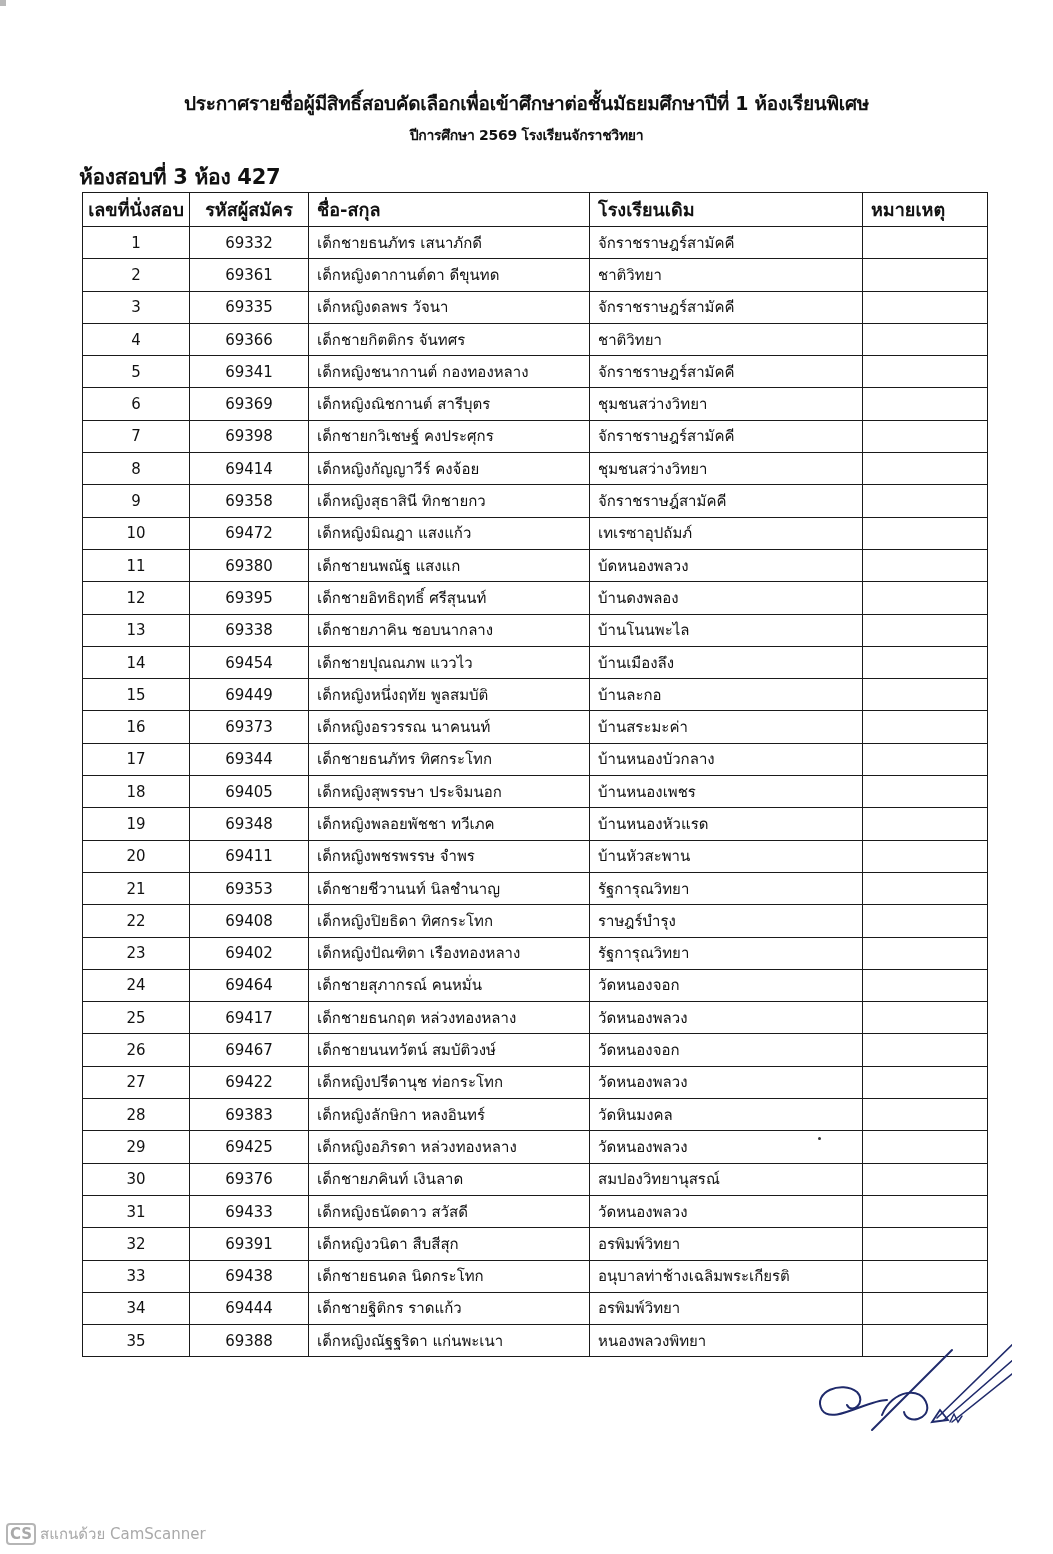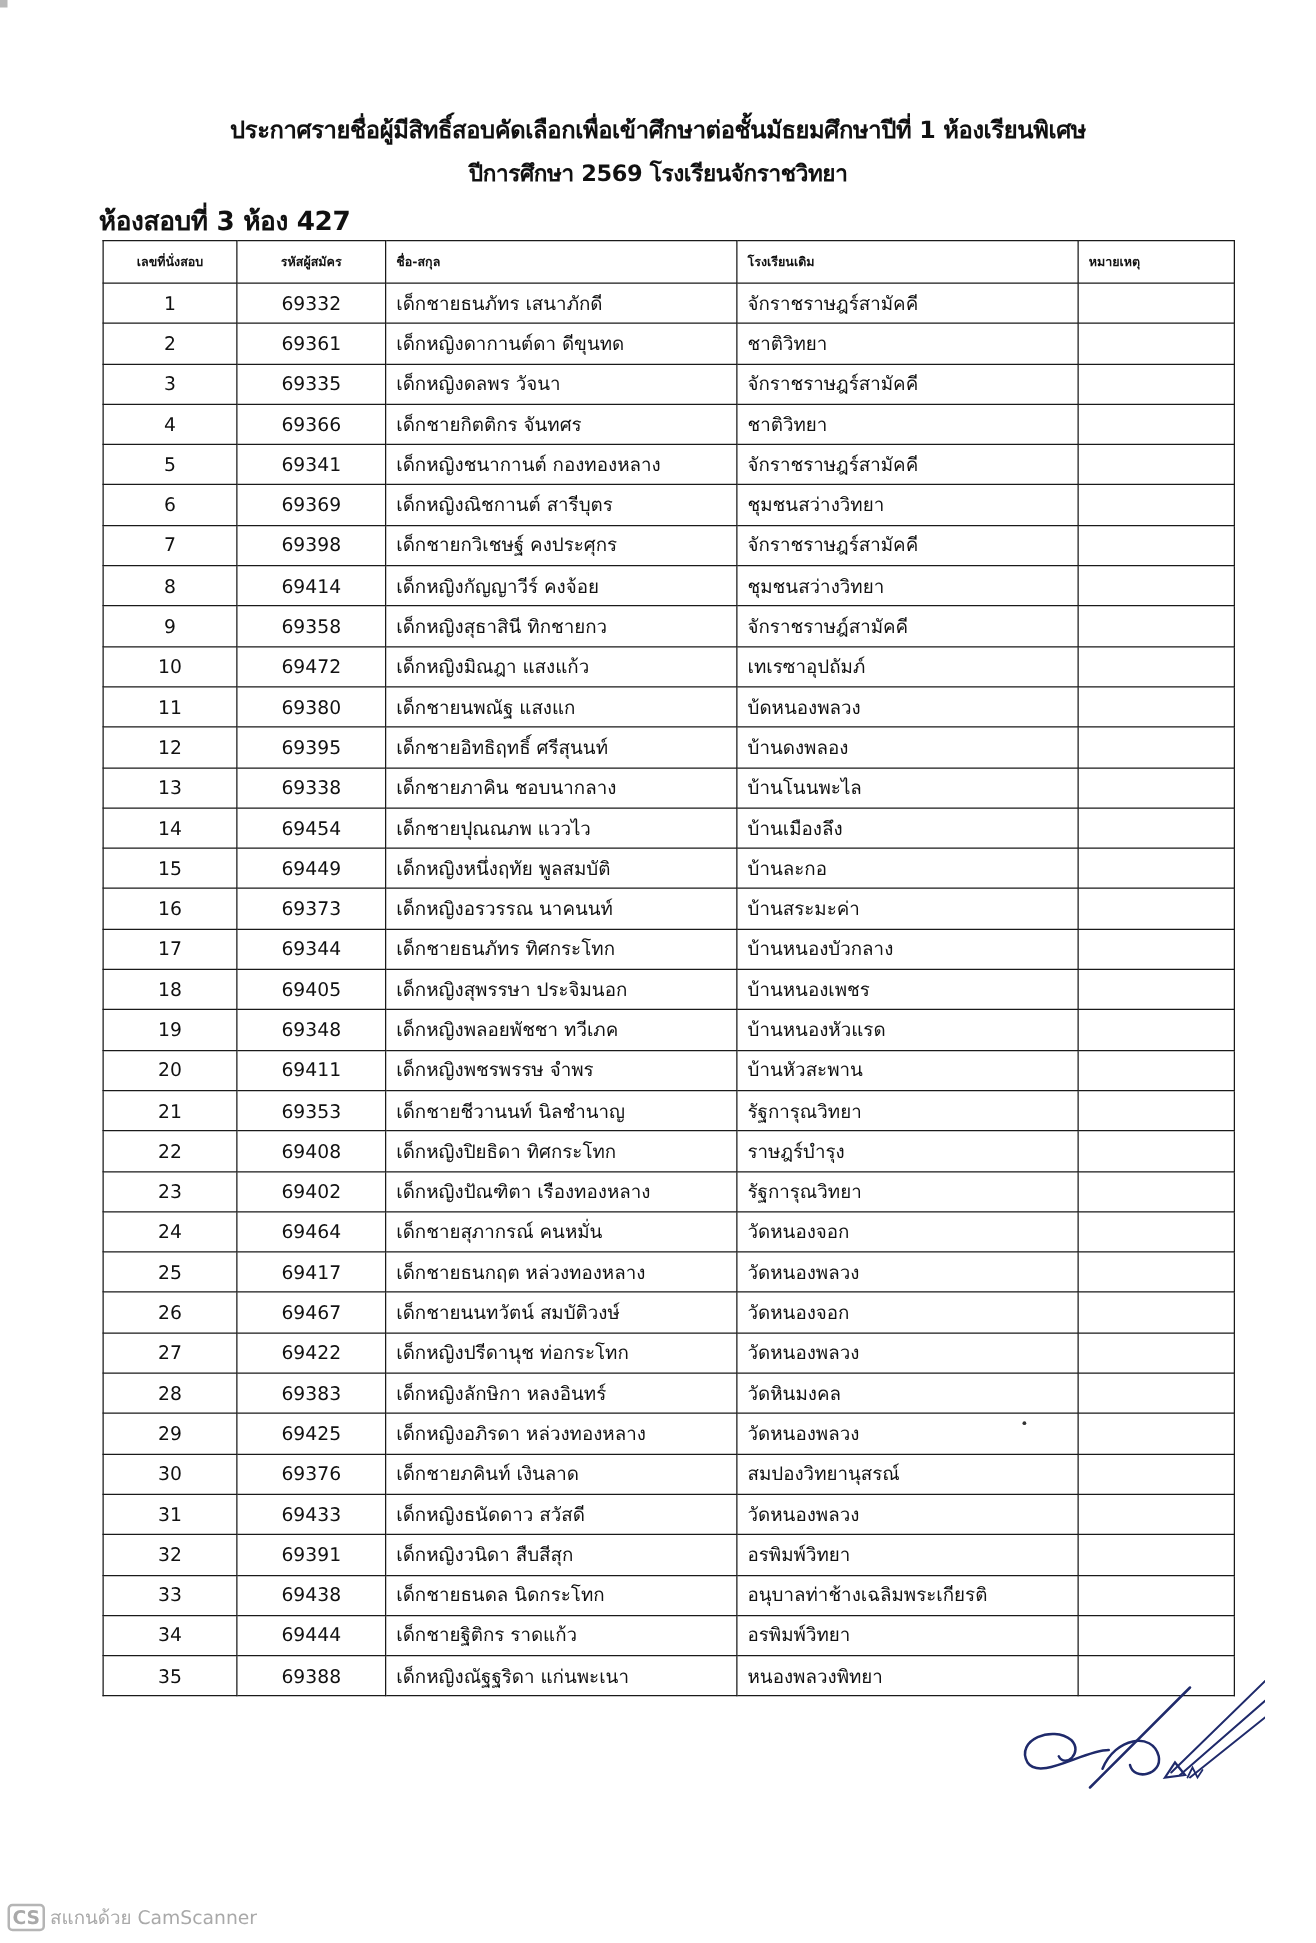--- a/index.html
+++ b/index.html
@@ -9,37 +9,37 @@
       font-family: "DejaVu Sans", "Liberation Sans", sans-serif;
       color: #111;
     }
     .corner-mark { position: absolute; left: 0; top: 0; width: 6px; height: 6px; background: #b8b8b8; }
     .title-1 {
       position: absolute; top: 88px; left: 0; width: 1053px; text-align: center;
       font-size: 19px; font-weight: bold; letter-spacing: -0.3px;
     }
     .title-2 {
       position: absolute; top: 124px; left: 0; width: 1053px; text-align: center;
-      font-size: 18px; font-weight: bold; letter-spacing: -0.3px;
+      font-size: 14px; font-weight: bold; letter-spacing: -0.3px;
     }
     .room-label {
       position: absolute; top: 160px; left: 79px;
       font-size: 21px; font-weight: bold; letter-spacing: -0.3px;
     }
     table.roster {
       position: absolute; top: 192px; left: 82px;
       border-collapse: collapse; table-layout: fixed;
       width: 885px;
     }
     table.roster th, table.roster td {
       border: 1.5px solid #1a1a1a;
       height: 31.3px; padding: 0;
       font-size: 15px; white-space: nowrap; overflow: hidden;
     }
-    table.roster th { font-weight: bold; font-size: 10px; height: 33px; }
+    table.roster th { font-weight: bold; font-size: 18px; height: 33px; }
     .c-seat { width: 106px; text-align: center; }
     .c-id { width: 118px; text-align: center; }
     .c-name { width: 272px; text-align: left; padding-left: 8px !important; }
     .c-school { width: 264px; text-align: left; padding-left: 8px !important; }
     .c-note { width: 116px; text-align: left; padding-left: 8px !important; margin-left: 20px; }
     th.c-seat, th.c-id { text-align: center; }
     .signature { position: absolute; left: 812px; top: 1330px; width: 200px; height: 110px; }
     .watermark {
       position: absolute; left: 6px; top: 1522px; display: flex; align-items: center; gap: 4px;
       color: #a9a9a9; font-size: 15px;

